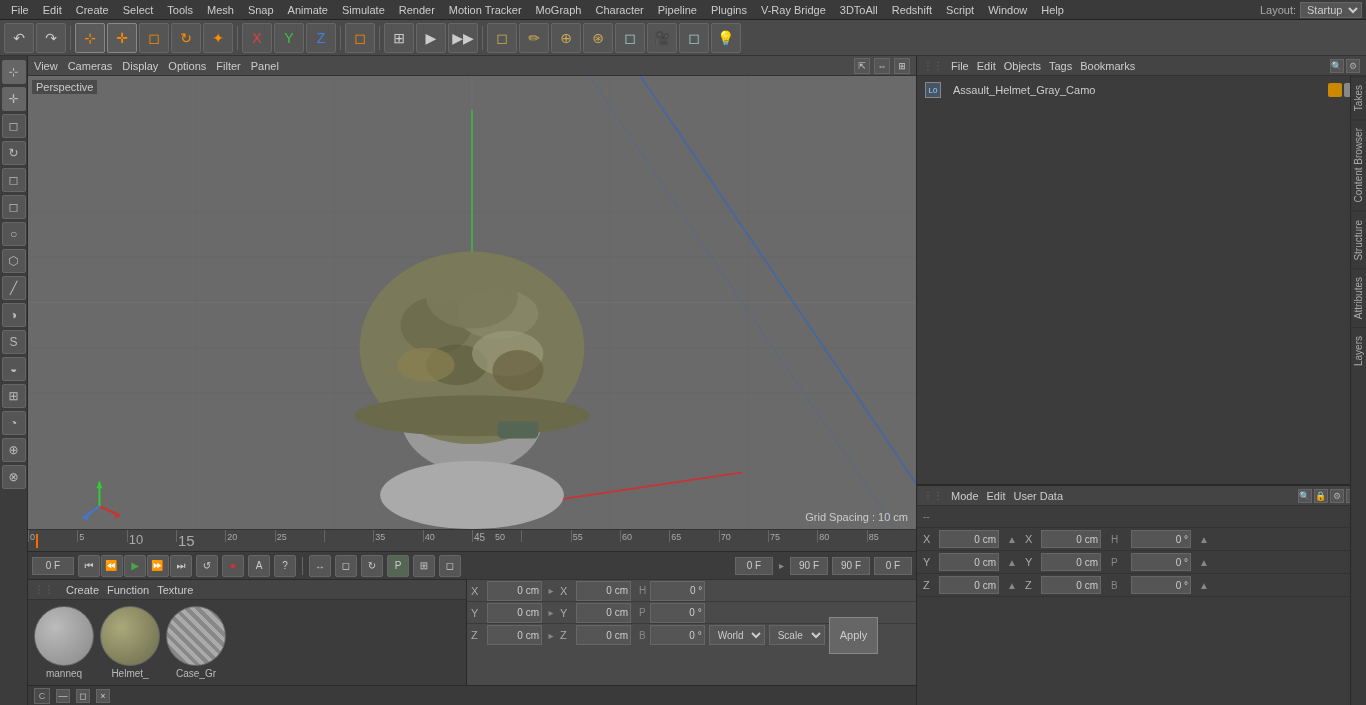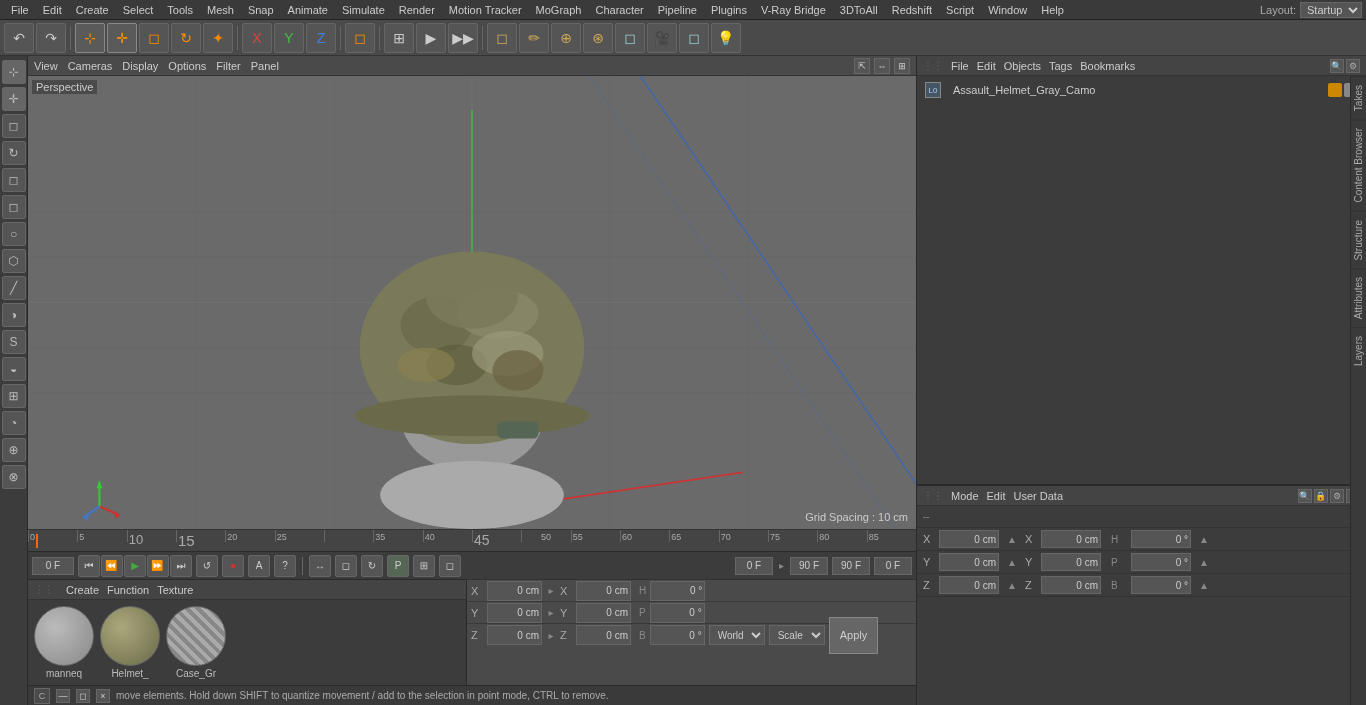--- a/index.html
+++ b/index.html
@@ -263,23 +263,23 @@
           <div style="position: absolute; left: 199.333px; top: 2px; font-size: 9px; color: rgb(170, 170, 170);">20</div>
           <div style="position: absolute; left: 246.667px; top: 0px; width: 1px; height: 12px; background: rgb(102, 102, 102);"></div>
           <div style="position: absolute; left: 248.667px; top: 2px; font-size: 9px; color: rgb(170, 170, 170);">25</div>
           <div style="position: absolute; left: 296px; top: 0px; width: 1px; height: 12px; background: rgb(102, 102, 102);"></div>
           <div style="position: absolute; left: 298px; top: 2px; font-size: 9px; color: rgb(170, 170, 170); margin-top: 40px;">30</div>
           <div style="position: absolute; left: 345.333px; top: 0px; width: 1px; height: 12px; background: rgb(102, 102, 102);"></div>
           <div style="position: absolute; left: 347.333px; top: 2px; font-size: 9px; color: rgb(170, 170, 170);">35</div>
           <div style="position: absolute; left: 394.667px; top: 0px; width: 1px; height: 12px; background: rgb(102, 102, 102);"></div>
           <div style="position: absolute; left: 396.667px; top: 2px; font-size: 9px; color: rgb(170, 170, 170);">40</div>
           <div style="position: absolute; left: 444px; top: 0px; width: 1px; height: 12px; background: rgb(102, 102, 102);"></div>
-          <div style="position: absolute; left: 446px; top: 2px; font-size: 14px; color: rgb(170, 170, 170);">45</div>
+          <div style="position: absolute; left: 446px; top: 2px; font-size: 10px; color: rgb(170, 170, 170);">45</div>
           <div style="position: absolute; left: 493.333px; top: 0px; width: 1px; height: 12px; background: rgb(102, 102, 102);"></div>
-          <div style="position: absolute; left: 513px; top: 2px; font-size: 9px; color: rgb(170, 170, 170);">50</div>
+          <div style="position: absolute; left: 467px; top: 2px; font-size: 9px; color: rgb(170, 170, 170);">50</div>
           <div style="position: absolute; left: 542.667px; top: 0px; width: 1px; height: 12px; background: rgb(102, 102, 102);"></div>
           <div style="position: absolute; left: 544.667px; top: 2px; font-size: 9px; color: rgb(170, 170, 170);">55</div>
           <div style="position: absolute; left: 592px; top: 0px; width: 1px; height: 12px; background: rgb(102, 102, 102);"></div>
           <div style="position: absolute; left: 594px; top: 2px; font-size: 9px; color: rgb(170, 170, 170);">60</div>
           <div style="position: absolute; left: 641.333px; top: 0px; width: 1px; height: 12px; background: rgb(102, 102, 102);"></div>
           <div style="position: absolute; left: 643.333px; top: 2px; font-size: 9px; color: rgb(170, 170, 170);">65</div>
           <div style="position: absolute; left: 690.667px; top: 0px; width: 1px; height: 12px; background: rgb(102, 102, 102);"></div>
           <div style="position: absolute; left: 692.667px; top: 2px; font-size: 9px; color: rgb(170, 170, 170);">70</div>
           <div style="position: absolute; left: 740px; top: 0px; width: 1px; height: 12px; background: rgb(102, 102, 102);"></div>
           <div style="position: absolute; left: 742px; top: 2px; font-size: 9px; color: rgb(170, 170, 170);">75</div>
@@ -387,21 +387,20 @@
           <button class="cs-apply">Apply</button>
         </div>
       </div>
     </div>
 
     <div id="status-bar" style="height:20px; background:#3a3a3a; border-top:1px solid #2a2a2a; display:flex; align-items:center; padding:0 6px; gap:6px;">
       <div class="status-icon" style="width:16px; height:16px; background:#4a4a4a; border:1px solid #666; font-size:9px; color:#aaa; display:flex; align-items:center; justify-content:center;">C</div>
       <div class="status-icon">—</div>
       <div class="status-icon">◻</div>
       <div class="status-icon">×</div>
-      <span class="status-text">move elements. Hold down SHIFT to quantize movement / add to the selection in point mode, CTRL to remove.</span>
     </div>
 
   </div>
 
   <div id="right-panel" style="position: relative;">
 
     <div style="flex:1; display:flex; flex-direction:column; border-bottom:1px solid #2a2a2a; overflow:hidden;">
       <div id="objects-header">
         <span style="font-size:10px; color:#666;">⋮⋮</span>
         <span class="panel-menu">File</span>

